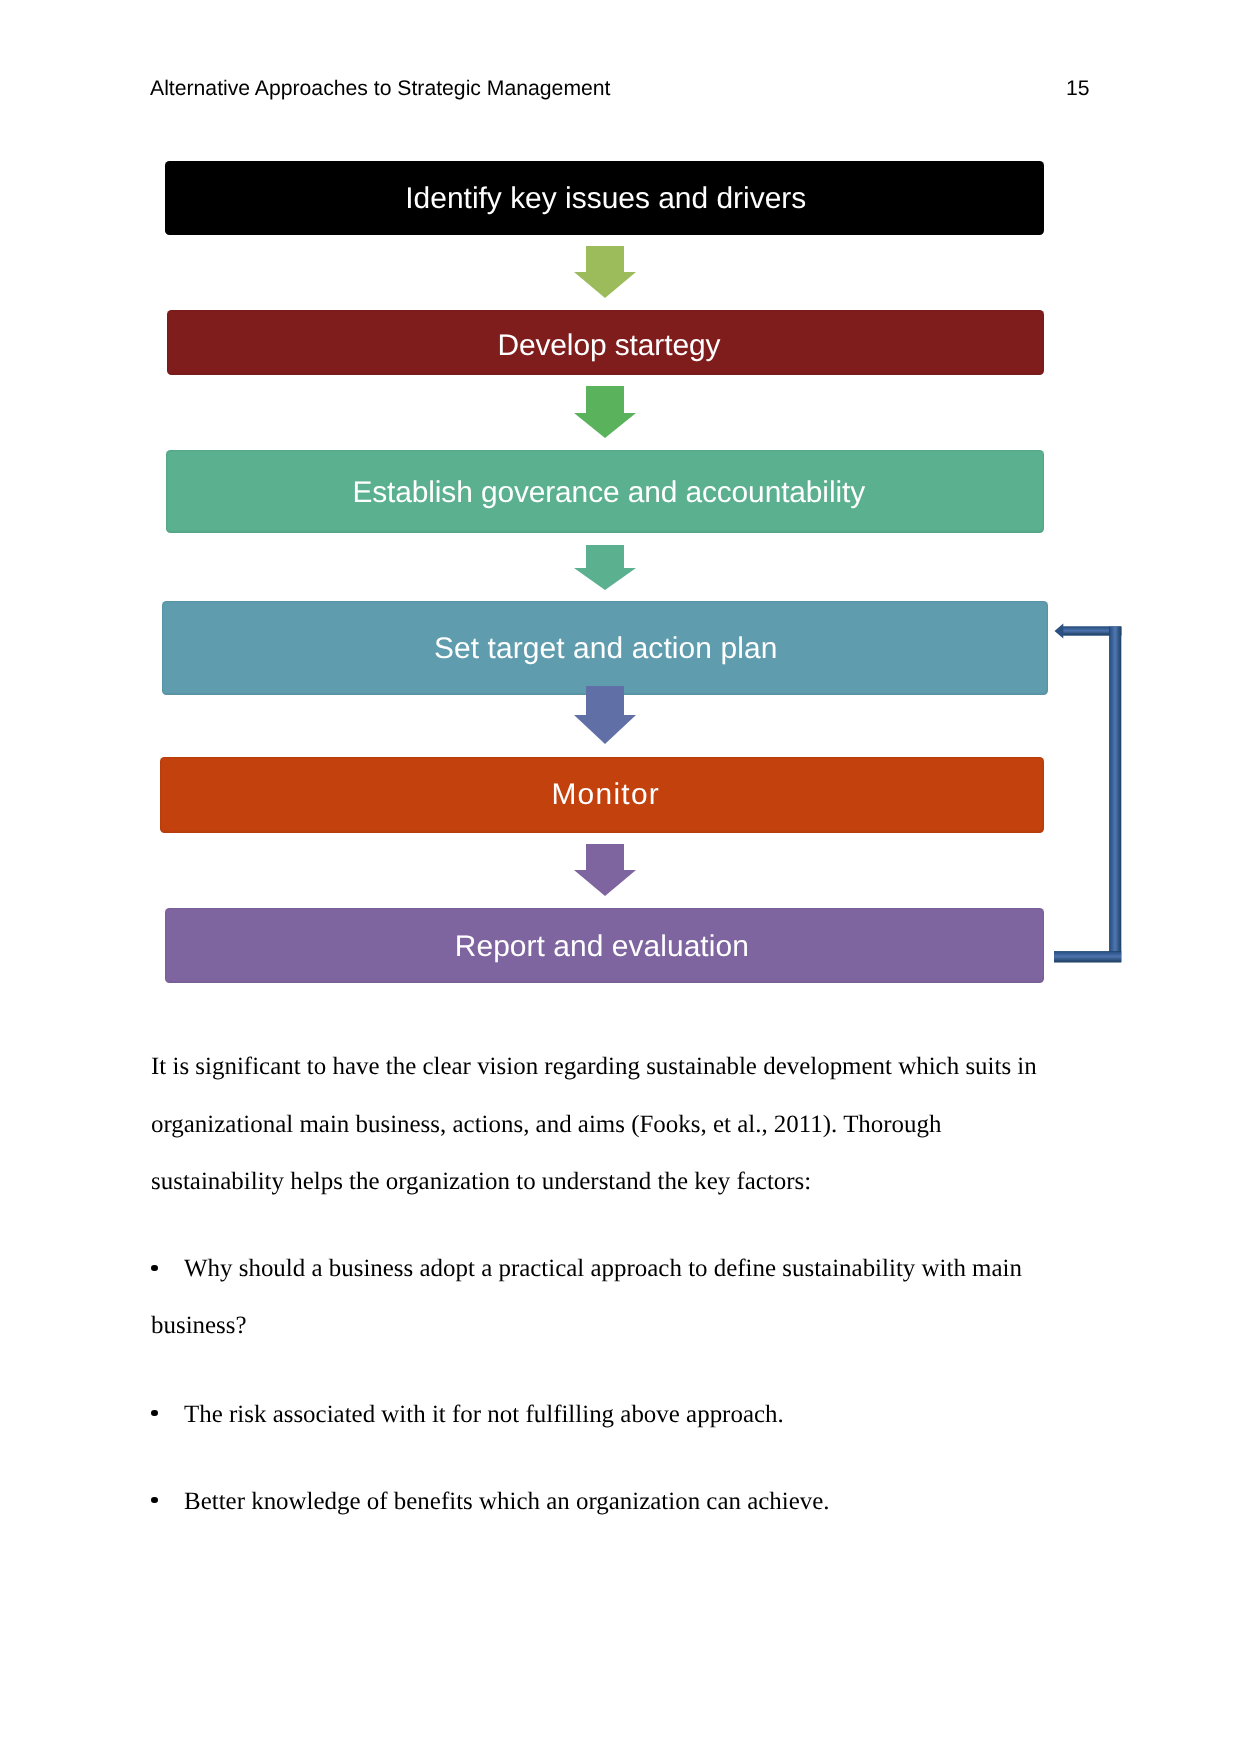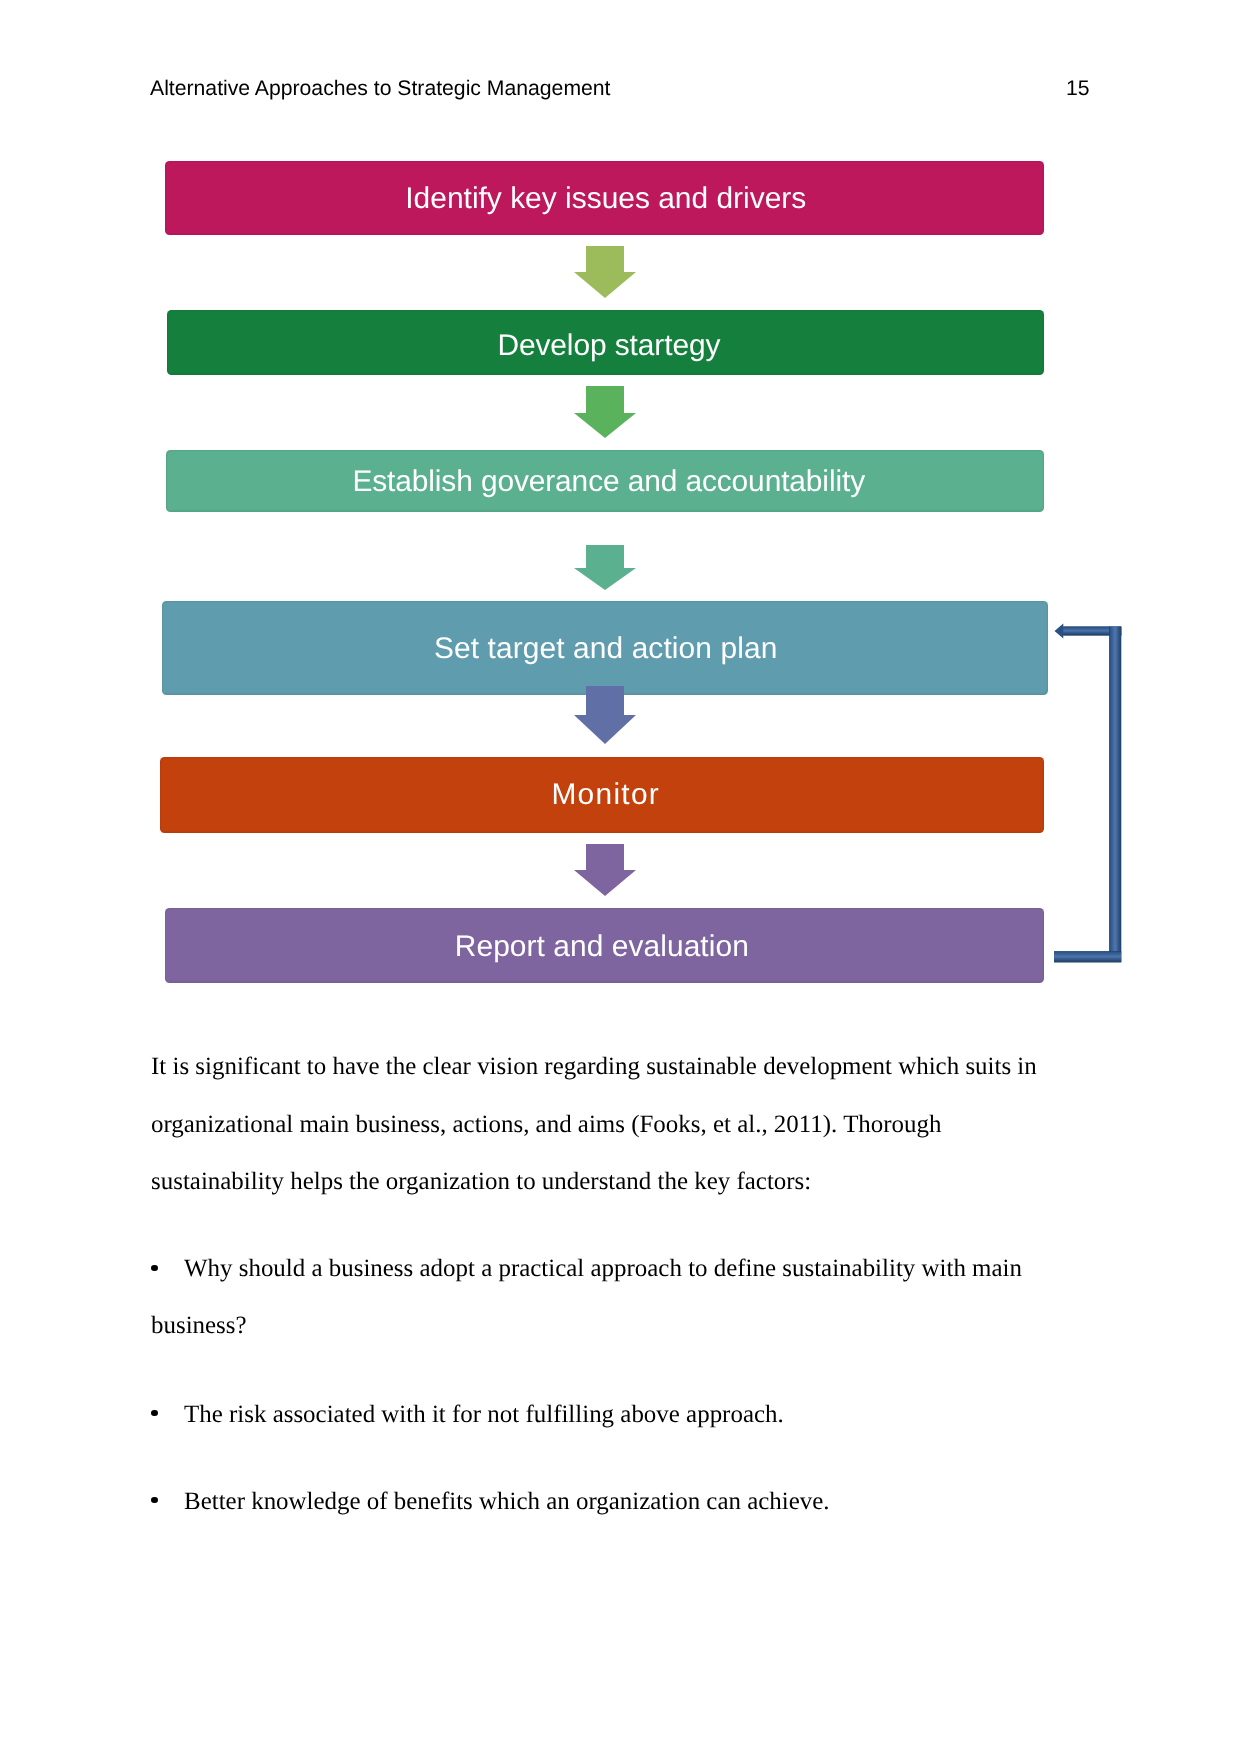--- a/index.html
+++ b/index.html
@@ -21,21 +21,21 @@
                       inset 1px 1px 1.5px rgba(0,0,0,0.06); }
   .fbox span { display:inline-block; will-change:transform; }
   .b1 span { letter-spacing:0.02px;   margin-right:-0.02px;  transform:translate(1.3px,1px); }
   .b2 span { letter-spacing:-0.08px;  margin-right:0.08px;   transform:translate(3.4px,2.5px); }
   .b3 span { letter-spacing:-0.11px;  margin-right:0.11px;   transform:translate(4.4px,0.8px); }
   .b4 span { letter-spacing:0.11px;   margin-right:-0.11px;  transform:translate(0.9px,1px); }
   .b5 span { letter-spacing:1.28px;   margin-right:-1.28px;  transform:translate(2.4px,0.4px); }
   .b6 span { letter-spacing:0.075px;  margin-right:-0.075px; transform:translate(-3.2px,0.9px); }
   .b1 { left:165.3px;top:161.4px; width:879.0px; height:73.2px; background:#9CBC5B; }
   .b2 { left:166.9px;top:310.4px; width:877.2px; height:64.9px; background:#5BB25C; }
-  .b3 { left:165.5px;top:450.3px; width:878px;   height:62px; background:#5AB08F; }
+  .b3 { left:165.5px;top:450.3px; width:878px;   height:83px; background:#5AB08F; }
   .b4 { left:162.3px;top:601.4px; width:885.7px; height:94px; background:#5E9CAE; }
   .b5 { left:160.4px;top:757.4px; width:883.9px; height:75.7px; background:#616FA7; }
   .b6 { left:165.3px;top:908.4px; width:879.0px; height:74.6px; background:#7F65A0; }
   
   .arrow { position:absolute; left:573.8px; width:62.2px; }
   .arrow i { display:block; position:absolute; left:12.6px; width:37.4px; top:0; }
   .arrow u { display:block; position:absolute; left:0; width:0; height:0;
              border-left:31.1px solid transparent; border-right:31.1px solid transparent; }
   .a1 { top:245.5px; } .a1 i { height:26.3px; background:#9CBC5B; }
   .a1 u { top:26.3px; border-top:26.2px solid #9CBC5B; }
@@ -65,28 +65,28 @@
   .D1 { top:1264.5px; } .D2 { top:1409.6px; } .D3 { top:1496.8px; }
 </style>
 </head>
 <body>
 
 <div class="page" style="background-color: rgb(255, 255, 255); border-radius: 21px;">
   <div class="hdr-title">Alternative Approaches to Strategic Management</div>
   <div class="hdr-page">15</div>
 
   <div class="flowchart">
-    <div class="fbox b1" style="background-color: #be185d;">
+    <div class="fbox b1" style="background-color: #000000;">
       <span>Identify key issues and drivers</span>
     </div>
     <div class="arrow a1">
         <i style="background-color: rgb(156, 188, 91);"></i>
         <u style="border-top-color: rgb(156, 188, 91);"></u>
       </div>
-    <div class="fbox b2" style="background-color: #15803d;">
+    <div class="fbox b2" style="background-color: #7f1d1d;">
       <span>Develop startegy</span>
     </div>
     <div class="arrow a2">
         <i style="background-color: rgb(91, 178, 92);"></i>
         <u style="border-top-color: rgb(91, 178, 92);"></u>
       </div>
     <div class="fbox b3" style="background-color: rgb(90, 176, 143);">
       <span>Establish goverance and accountability</span>
     </div>
     <div class="arrow a3">

